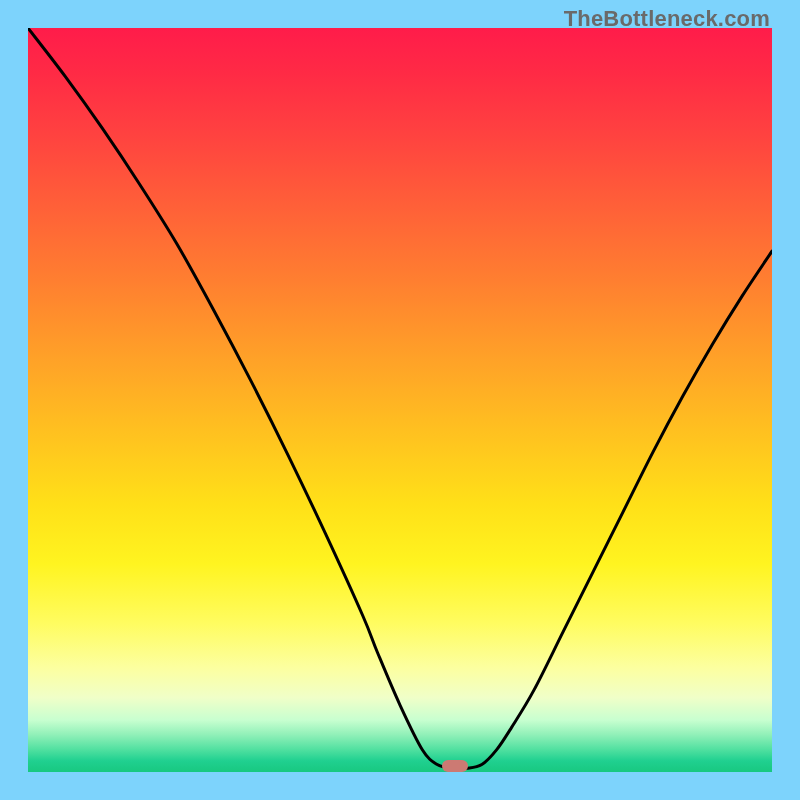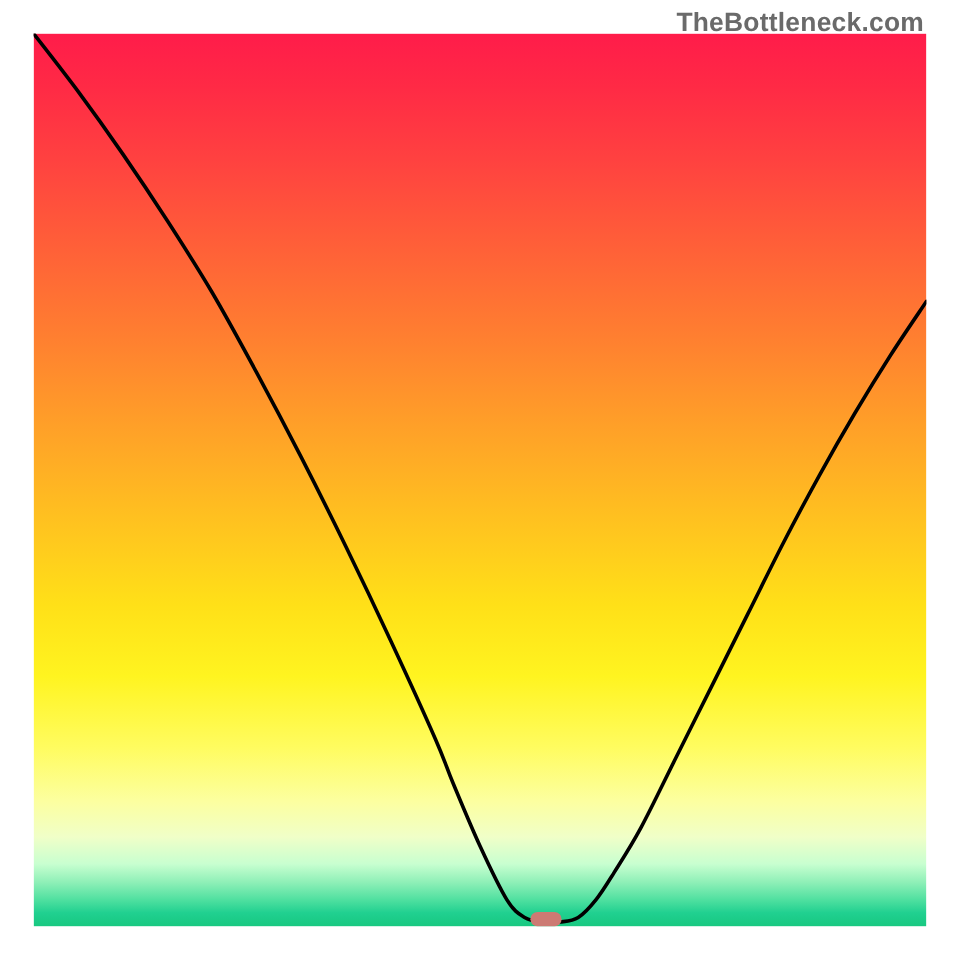--- a/index.html
+++ b/index.html
@@ -8,21 +8,21 @@
     width: 800px;
     height: 800px;
     background: #000;
     font-family: Arial, Helvetica, sans-serif;
     overflow: hidden;
   }
   .frame {
     position: relative;
     width: 800px;
     height: 800px;
-    background: #ffffff;
+    background: #7dd3fc;
   }
   .plot-area {
     position: absolute;
     left: 28px;
     top: 28px;
     width: 744px;
     height: 744px;
     overflow: hidden;
   }
   .gradient-bg {

